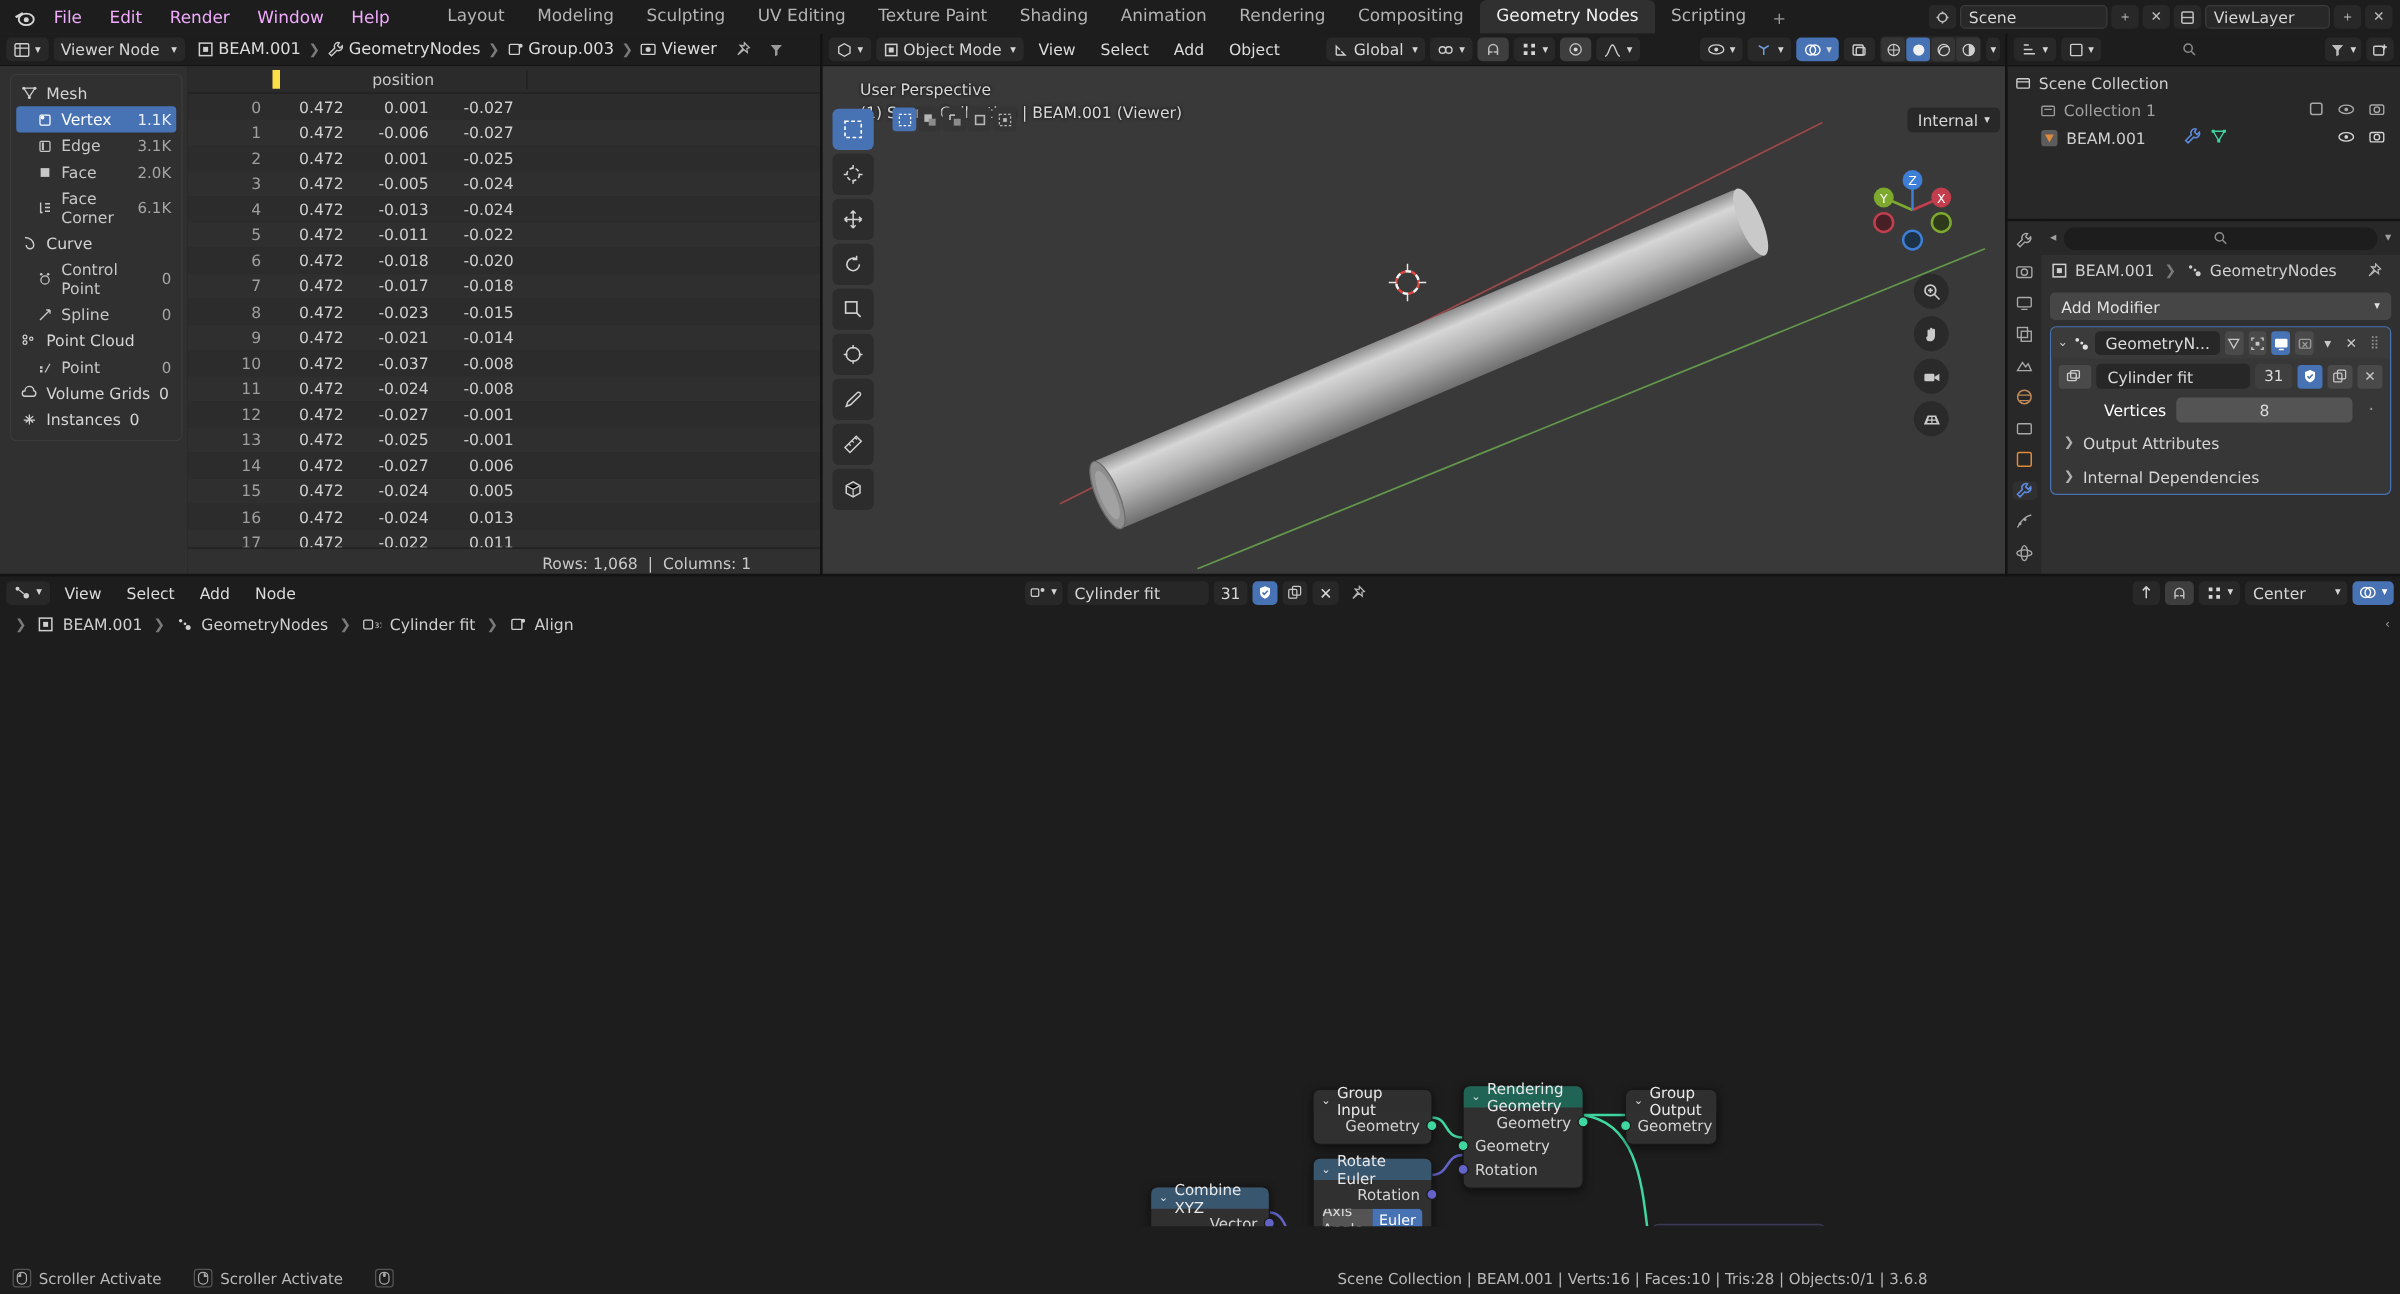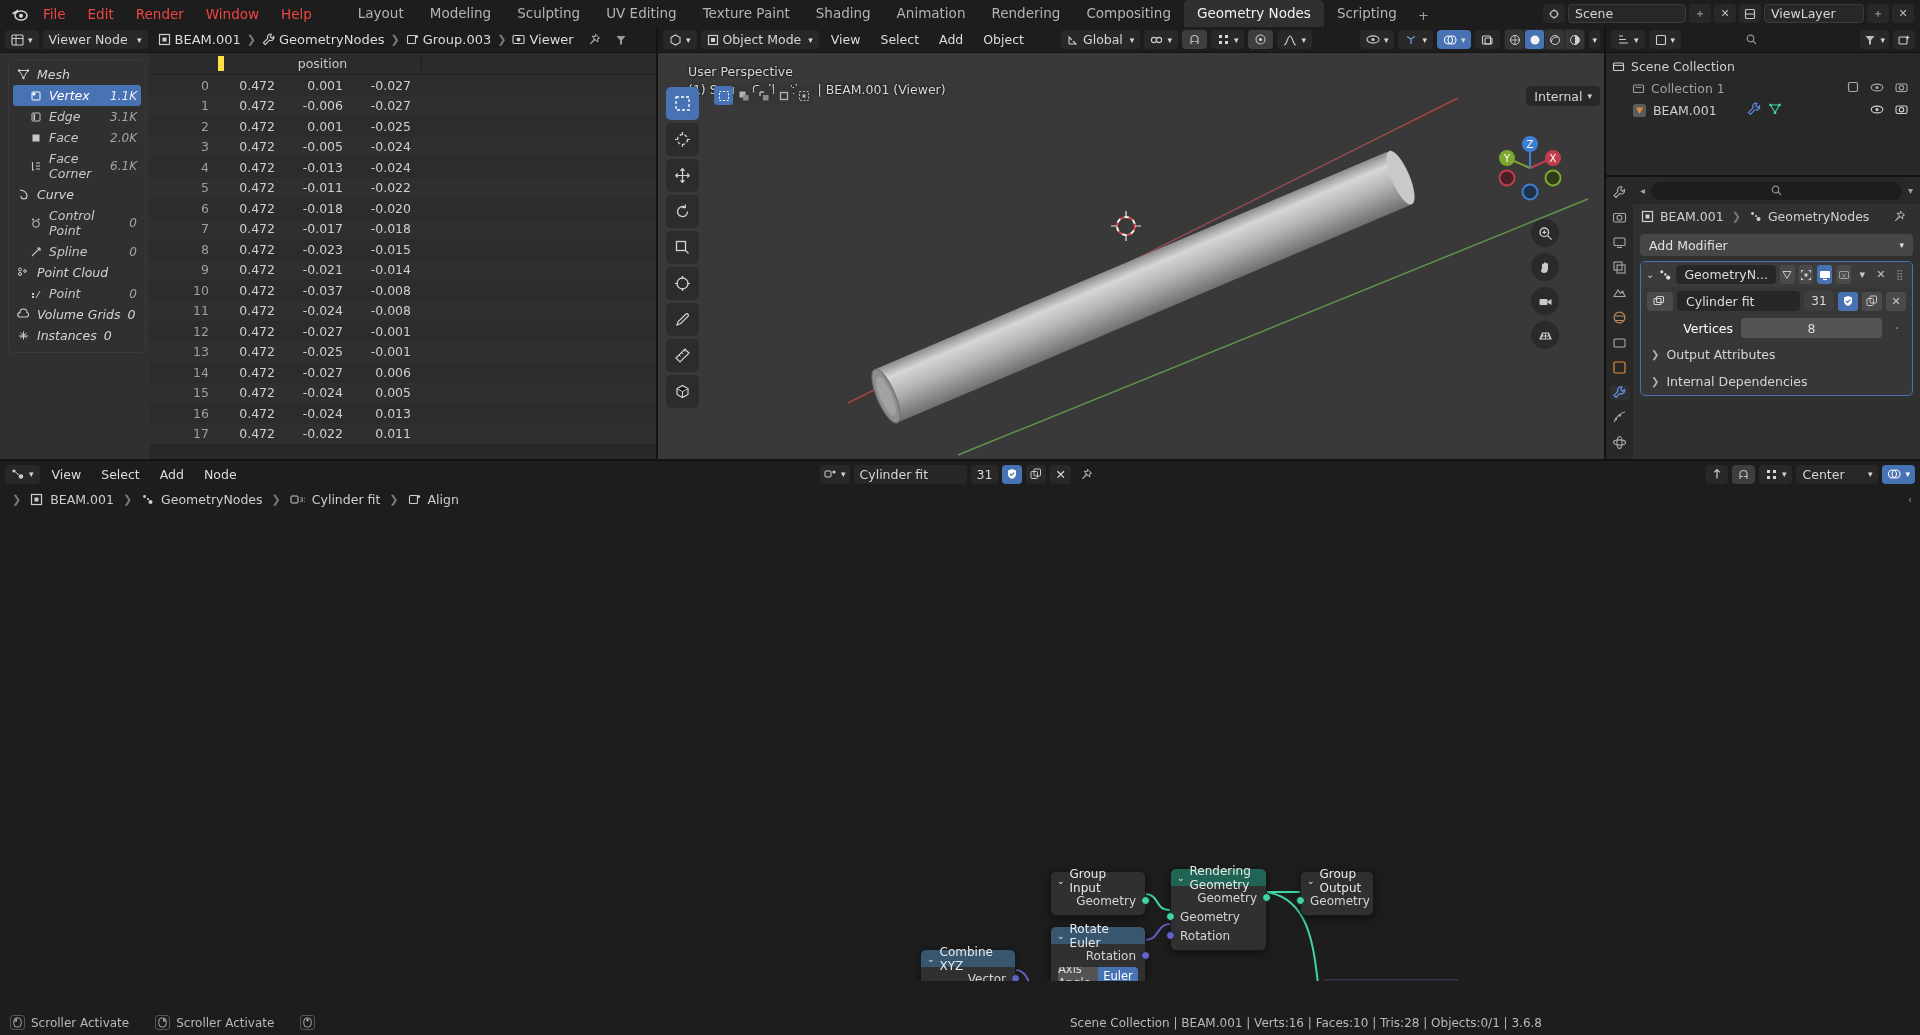--- a/index.html
+++ b/index.html
@@ -13,21 +13,21 @@
     position:relative;
   }
 
   
   #topbar {
     height:27px; background:#1d1d1d;
     display:flex; align-items:center; gap:0px;
     padding-left:6px; position:relative;
   }
   #topbar .blender-logo { width:26px; height:20px; display:flex; align-items:center; justify-content:center; }
-  .menu-item { padding:2px 11px; color:#ef4444; font-size:13.5px; white-space:nowrap; }
+  .menu-item { padding:2px 11px; color:#f0abfc; font-size:13.5px; white-space:nowrap; }
   .wsp-tabs { display:flex; align-items:flex-end; height:27px; margin-left:22px; }
   .wsp-tab {
     padding:5px 13px 6px; font-size:13.5px; color:#b4b4b4; white-space:nowrap;
     border-radius:5px 5px 0 0;
   }
   .wsp-tab.active { background:#303030; color:#f0f0f0; }
   .wsp-plus { padding:4px 8px; color:#9a9a9a; }
   .topbar-right { margin-left:auto; display:flex; align-items:center; gap:3px; padding-right:6px; }
   .tb-field {
     background:#282828; border:1px solid #3b3b3b; border-radius:4px;
@@ -56,21 +56,21 @@
 
   
   #spreadsheet { position:absolute; left:0; top:0; width:657px; height:434px; background:#303030; }
   #ss-body { position:absolute; top:26px; left:0; right:0; bottom:0; background:#282828; display:flex; }
   #ss-side { width:150px; background:#303030; padding:6px 4px 0 8px; }
   .ss-group { display:flex; align-items:center; gap:7px; padding:3px 4px; font-size:12.5px; color:#d4d4d4; }
   .ss-item { display:flex; align-items:center; gap:7px; padding:3px 4px 3px 17px; font-size:12.5px; color:#c8c8c8; border-radius:3px; }
   .ss-item.sel { background:#4772b3; color:#fff; }
   .ss-item .cnt { margin-left:auto; font-size:12px; color:#a5a5a5; }
   .ss-item.sel .cnt { color:#e6eefb; }
-  #ss-sidebox { border:1px solid #3a3a3a; border-radius:5px; background:#303030; padding:4px 4px 6px;font-style:italic; }
+  #ss-sidebox { border:1px solid #3a3a3a; border-radius:5px; background:#303030; padding:4px 4px 6px; }
   #ss-table { flex:1; position:relative; overflow:hidden; background:#282828; }
   .ss-hdr-row { display:flex; height:22px; align-items:center; border-bottom:1px solid #1f1f1f; background:#2b2b2b;}
   .ss-hrow { display:flex; height:20.5px; align-items:center; font-size:12.5px; }
   .ss-hrow:nth-child(odd) { background:#2c2c2c; }
   .ss-hrow:nth-child(even) { background:#2f2f2f; }
   .c-idx { width:68px; text-align:right; padding-right:9px; color:#9f9f9f; }
   .c-val { width:68px; text-align:right; padding-right:11px; color:#cfcfcf; }
   .c-rest { flex:1; border-left:1px solid #1f1f1f; }
   .col-pos-hdr { width:204px; text-align:center; color:#c9c9c9; font-size:12.5px;
      border-left:6px solid #fde047; border-right:1px solid #1f1f1f;}
@@ -521,20 +521,25 @@
               <div class="c-rest"></div>
             </div>
             <div class="ss-hrow">
               <div class="c-idx">17</div>
               <div class="c-val">0.472</div>
               <div class="c-val">-0.022</div>
               <div class="c-val">0.011</div>
               <div class="c-rest"></div>
             </div>
           </div>
+        <div id="ss-foot">
+          <span>Rows: 1,068</span>
+          <span style="padding:0 8px">|</span>
+          <span>Columns: 1</span>
+        </div>
       </div>
     </div>
   </div>
 
   <div id="viewport">
     <div class="ed-header">
       <div class="hdr-btn">
         <span class="ico">
           <svg width="13" height="12" viewBox="0 0 13 12">
               <path d="M2 3.5L6.5 1l4.5 2.5v5L6.5 11 2 8.5z" fill="none" stroke="#cfcfcf" stroke-width="1.1"></path>

